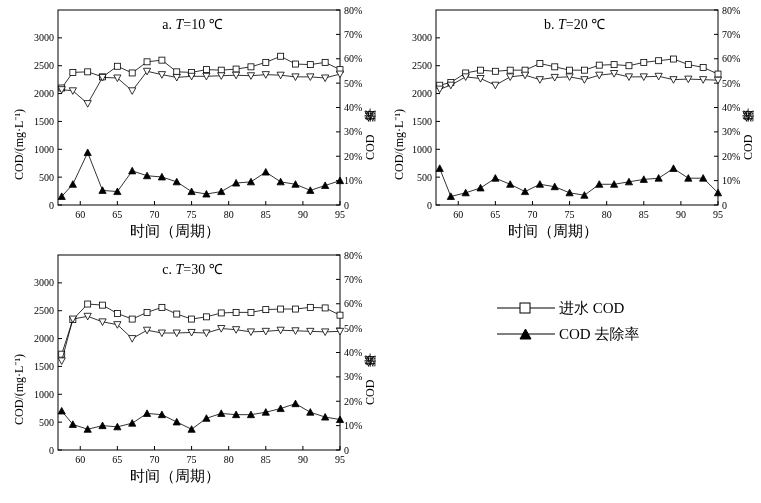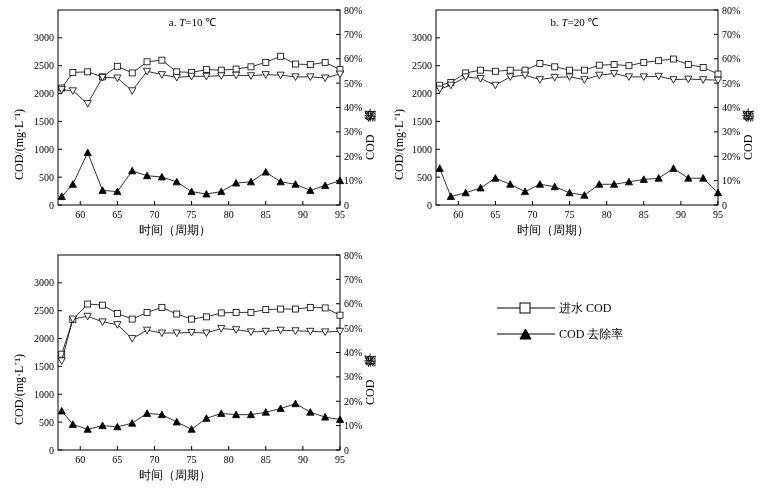--- a/index.html
+++ b/index.html
@@ -4,35 +4,35 @@
 <style>
   html,body{margin:0;padding:0;}
   body{
     width:761px;height:503px;background:#ffffff;
     font-family:"Liberation Serif", serif;
     color:#000;overflow:hidden;position:relative;
   }
   .panel{position:absolute;}
   .panel-title{
     position:absolute;width:100%;text-align:center;
-    font-size:11px;font-family:"Liberation Serif",serif;
+    font-size:14px;font-family:"Liberation Serif",serif;
   }
   .panel-title i{font-style:italic;}
   svg{display:block;}
   .ylab-left, .ylab-right{
     position:absolute;writing-mode:vertical-rl;
     transform:rotate(180deg);
     font-size:12px;letter-spacing:0px;white-space:nowrap;
   }
   .xlab{
     position:absolute;text-align:center;width:100%;
-    font-size:12px;
+    font-size:15px;
   }
   .legend{
-    position:absolute;font-size:12px;
+    position:absolute;font-size:15px;
   }
   .legend-row{display:flex;align-items:center;height:26px;}
   .legend-sym{width:58px;height:14px;position:relative;}
   .legend-sym svg{position:absolute;left:0;top:0;}
   .legend-txt{margin-left:4px;white-space:nowrap;}
   text{font-family:"Liberation Serif",serif;}
 </style>
 </head>
 <body>
 
@@ -276,20 +276,23 @@
       <polygon points="263.7894736842105,175.80625 267.38947368421054,182.40625 260.1894736842105,182.40625" fill="#000" stroke="#000" stroke-width="0.8"></polygon>
       <polygon points="278.63157894736844,174.5875 282.23157894736846,181.1875 275.0315789473684,181.1875" fill="#000" stroke="#000" stroke-width="0.8"></polygon>
       <polygon points="293.4736842105263,164.8375 297.0736842105263,171.4375 289.8736842105263,171.4375" fill="#000" stroke="#000" stroke-width="0.8"></polygon>
       <polygon points="308.3157894736842,174.5875 311.91578947368424,181.1875 304.7157894736842,181.1875" fill="#000" stroke="#000" stroke-width="0.8"></polygon>
       <polygon points="323.1578947368421,174.5875 326.7578947368421,181.1875 319.55789473684206,181.1875" fill="#000" stroke="#000" stroke-width="0.8"></polygon>
       <polygon points="338,189.2125 341.6,195.8125 334.4,195.8125" fill="#000" stroke="#000" stroke-width="0.8"></polygon>
     </svg>
 </div>
 
 <div class="panel" style="left:0px;top:245px;width:385px;height:258px;">
+  <div class="panel-title" style="top:14px;left:0;">
+    <span>c. <i>T</i>=30 ℃</span>
+  </div>
   <div class="ylab-left" style="left:10px;top:60px;height:120px;">COD/(mg·L⁻¹)</div>
   <div class="ylab-right" style="left:362px;top:80px;height:80px;">COD 去除率</div>
   <div class="xlab" style="top:222px;left:10px;width:330px;">时间（周期）</div>
   <svg id="svg-c" width="385" height="243">
       <rect x="58" y="10" width="282" height="195" fill="none" stroke="#000" stroke-width="1"></rect>
       <line x1="58" y1="205" x2="62" y2="205" stroke="#000" stroke-width="1"></line>
       <text x="54" y="208.5" text-anchor="end" font-size="10">0</text>
       <line x1="58" y1="177.14285714285714" x2="62" y2="177.14285714285714" stroke="#000" stroke-width="1"></line>
       <text x="54" y="180.64285714285714" text-anchor="end" font-size="10">500</text>
       <line x1="58" y1="149.28571428571428" x2="62" y2="149.28571428571428" stroke="#000" stroke-width="1"></line>

